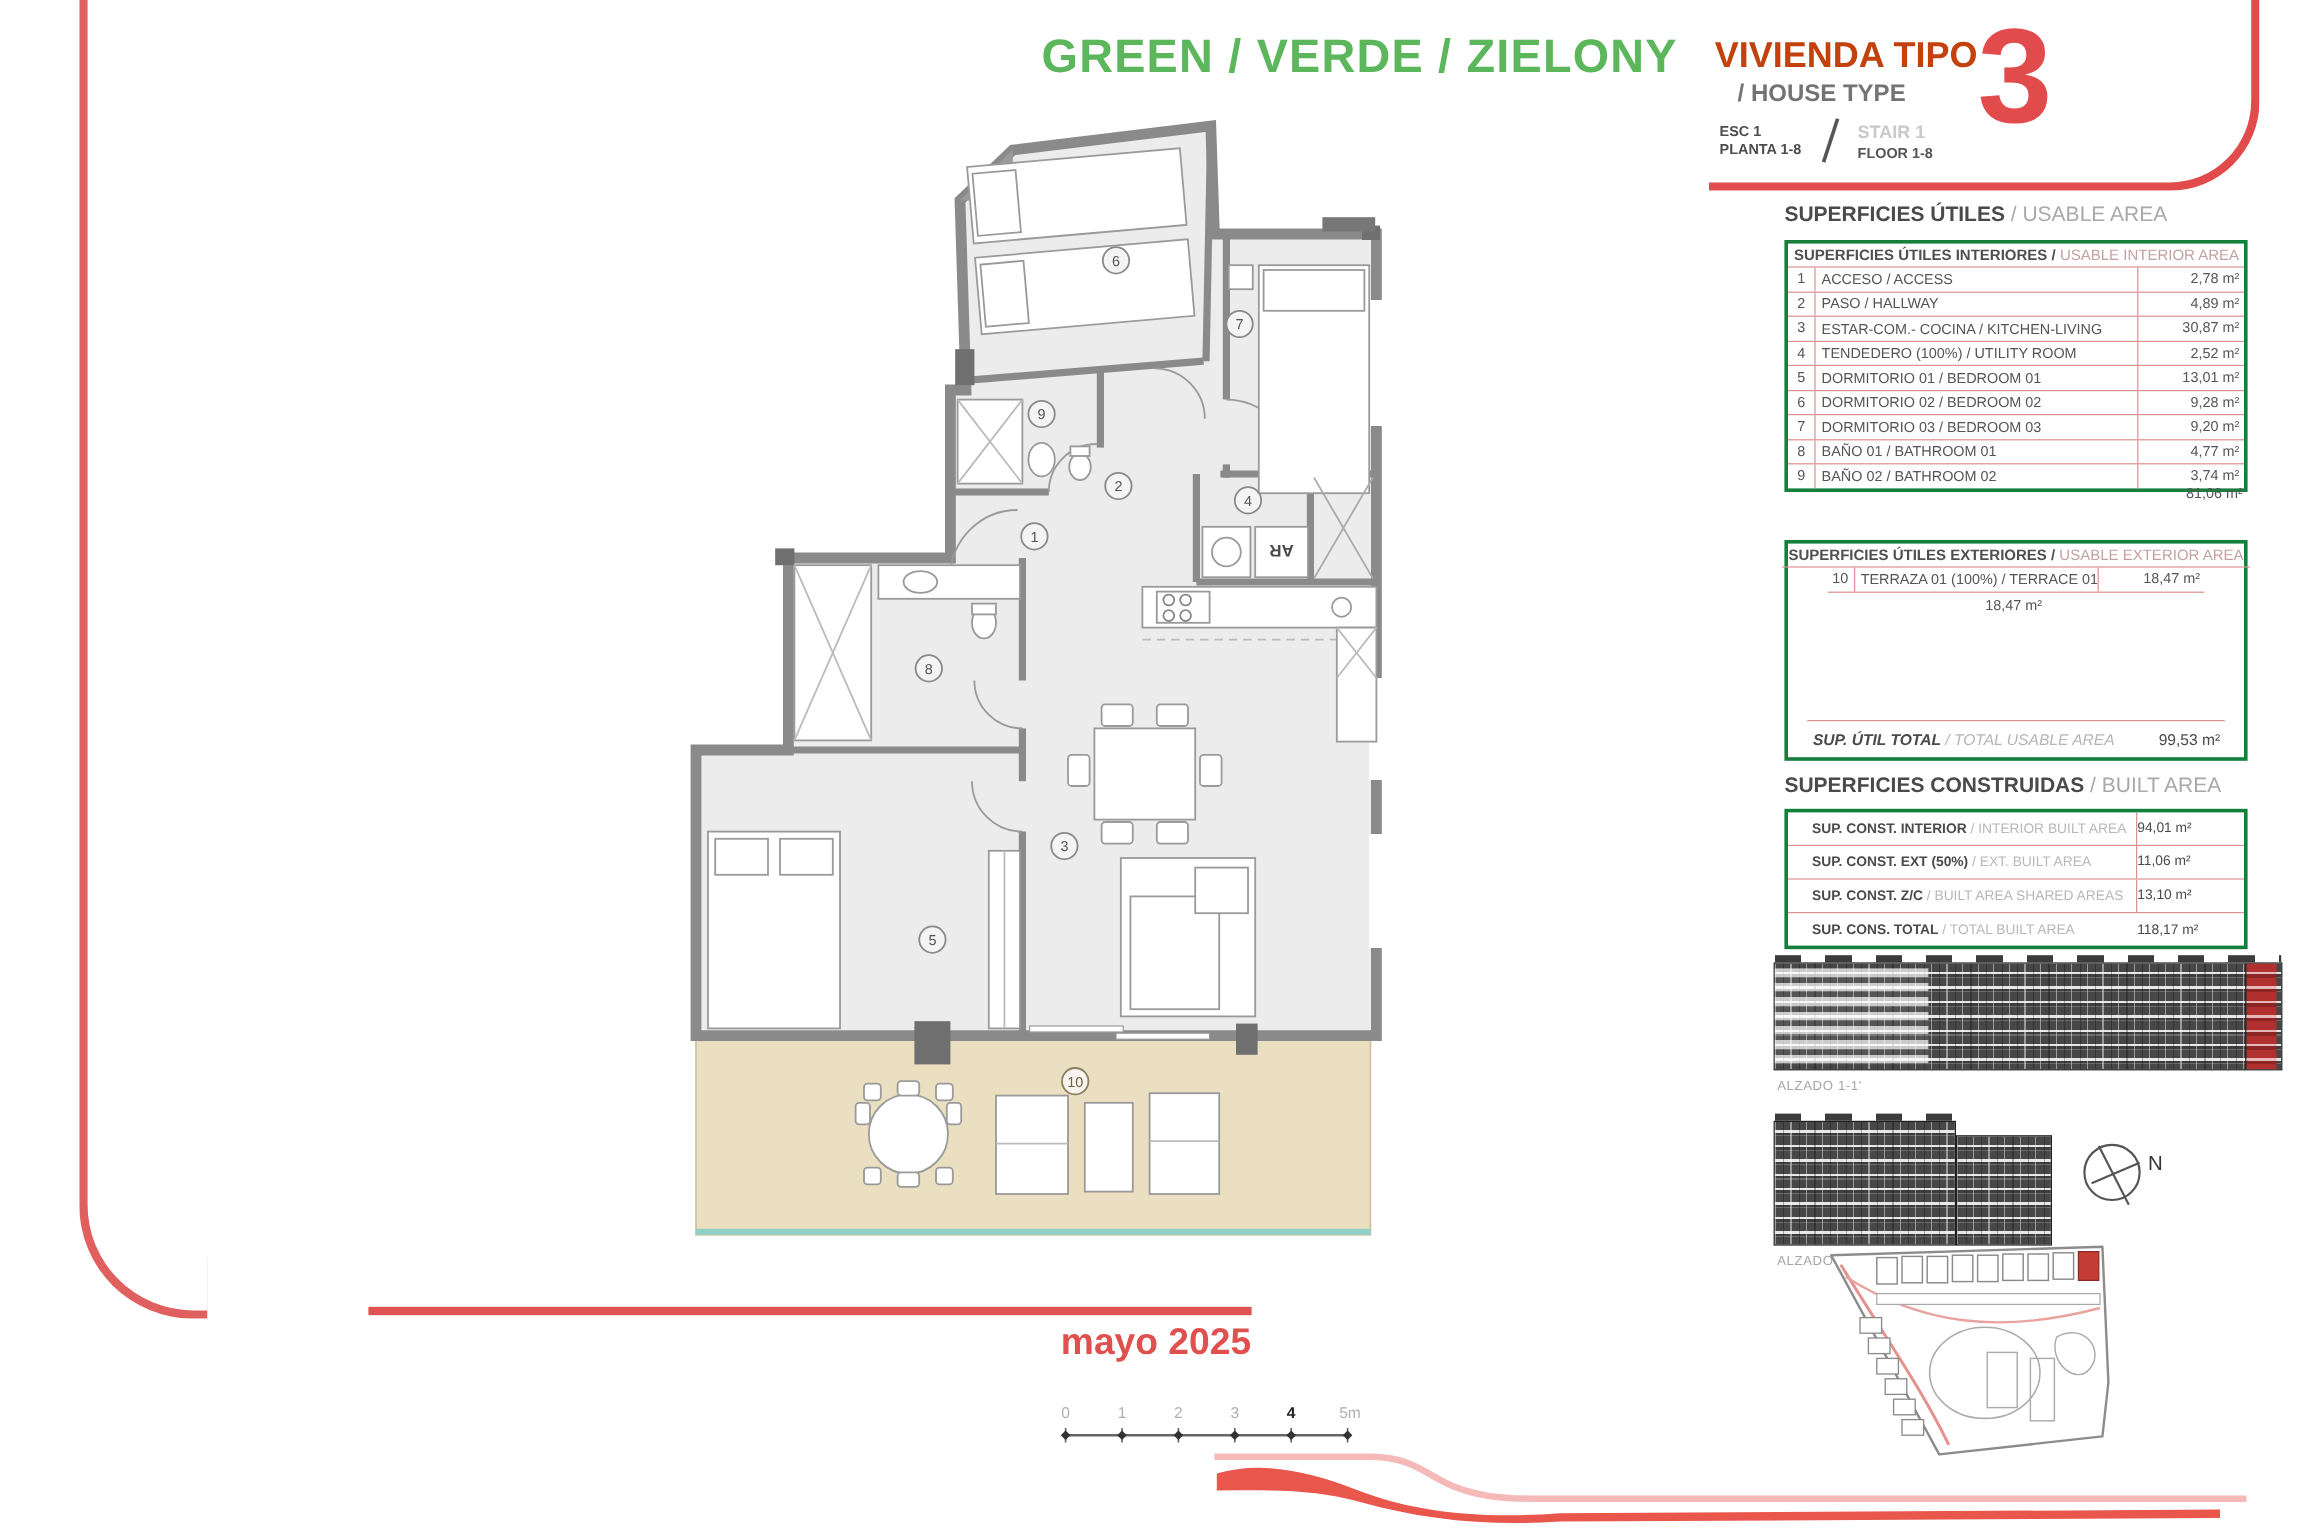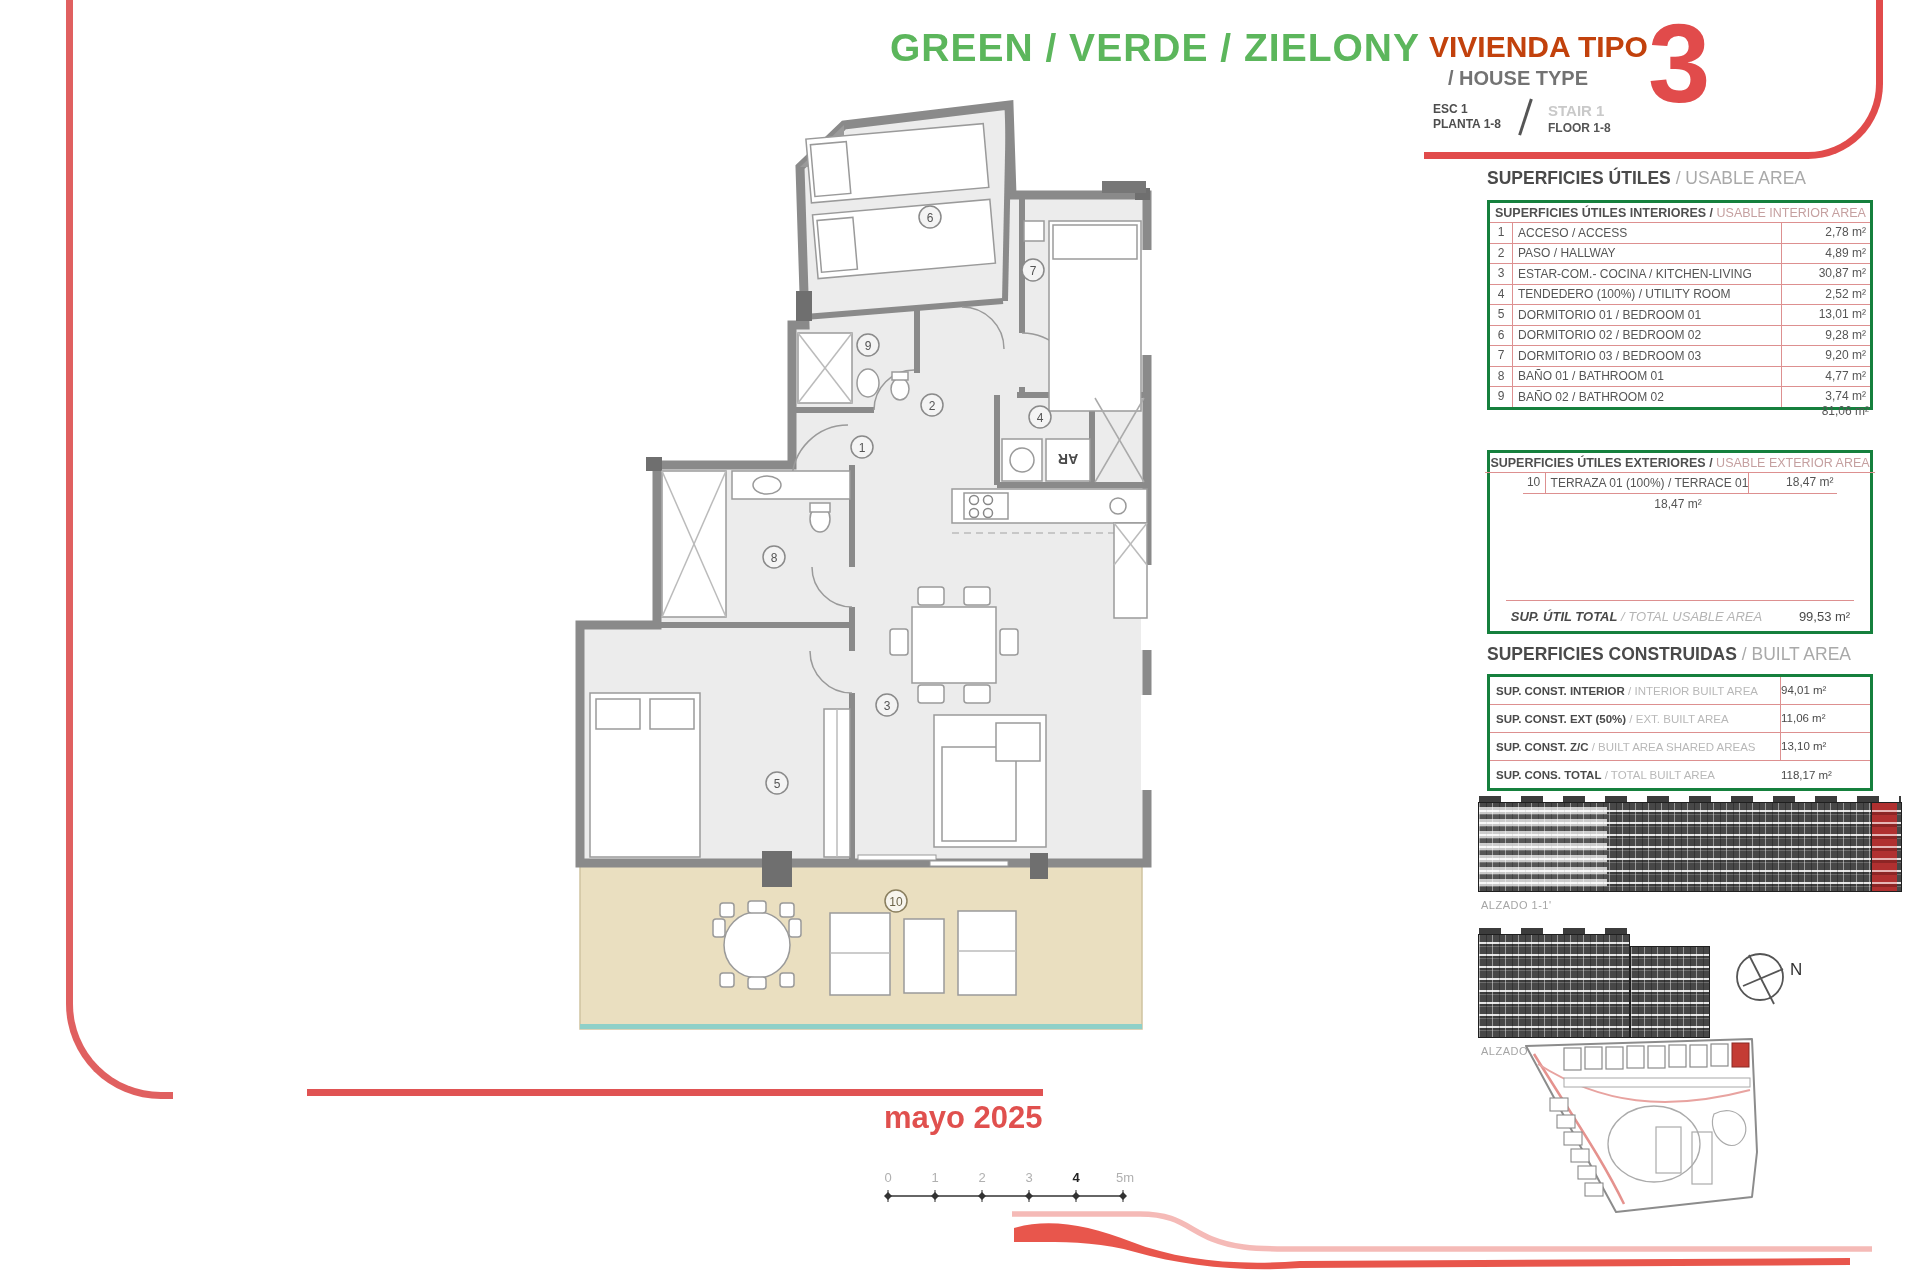--- a/index.html
+++ b/index.html
@@ -9,21 +9,21 @@
   
   .corner-left{position:absolute;left:66px;top:-10px;width:100px;height:1102px;
     border-left:7px solid #e06060;border-bottom:7px solid #e06060;
     border-bottom-left-radius:95px;}
   .hline-mid{position:absolute;left:307px;top:1089px;width:736px;height:7px;background:#e05353;}
   .corner-tr{position:absolute;left:1424px;top:-10px;width:452px;height:162px;
     border-right:7px solid #e14b4b;border-bottom:7px solid #e14b4b;
     border-bottom-right-radius:75px;}
 
   
-  .title-green{position:absolute;left:868px;top:26px;width:552px;text-align:right;
+  .title-green{position:absolute;left:868px;top:26px;width:552px;text-align:left;
     font-size:39px;font-weight:bold;letter-spacing:1px;color:#5cb65c;white-space:nowrap;}
   .title-red{position:absolute;left:1429px;top:30px;font-size:30px;font-weight:bold;color:#c2410c;white-space:nowrap;}
   .title-gray{position:absolute;left:1448px;top:67px;font-size:20px;font-weight:bold;color:#737373;white-space:nowrap;}
   .type-number{position:absolute;left:1648px;top:8px;font-size:112px;font-weight:bold;color:#e14b4b;line-height:1;}
   .esc-block{position:absolute;left:1433px;top:102px;font-size:12px;font-weight:bold;color:#4d4d4d;line-height:1.25;}
   .stair-block{position:absolute;left:1548px;top:102px;font-size:12px;font-weight:bold;line-height:1.25;}
   .stair-block .lt{color:#c9c9c9;font-size:15px;}
   .slash-div{position:absolute;left:1524px;top:98px;width:2.5px;height:38px;background:#555;transform:rotate(18deg);}
 
   
@@ -43,21 +43,21 @@
   .box2{display:flex;flex-direction:column;height:184px;}
   .box2 .spacer{flex:1;}
   .totalrow{display:flex;align-items:center;height:30px;border-top:1px solid #dd9090;font-size:13px;}
   .totalrow .tl{flex:1;padding-left:5px;white-space:nowrap;font-style:italic;}
   .totalrow .tl b{color:#4a4a4a;}
   .totalrow .tl span{color:#b5b5b5;}
   .totalrow .tv{width:88px;text-align:right;padding-right:4px;color:#4a4a4a;}
   .sub-in{height:20px;line-height:20px;text-align:right;font-size:12px;padding-right:4px;color:#555;}
   .builtrow{display:flex;align-items:center;height:27px;border-bottom:1px solid #dd9090;font-size:11.5px;}
   .builtrow:last-child{border-bottom:none;}
-  .builtrow .bl{flex:1;padding-left:6px;white-space:nowrap;overflow:hidden;}
+  .builtrow .bl{flex:1;padding-left:20px;white-space:nowrap;overflow:hidden;}
   .builtrow .bl b{color:#4a4a4a;}
   .builtrow .bl span{color:#b8b8b8;}
   .builtrow .bv{width:84px;text-align:left;padding-right:5px;color:#4a4a4a;}
   .builtrow .bv.div{border-left:1px solid #dd9090;align-self:stretch;line-height:27px;}
 
   
   .elev{position:absolute;border:1.5px solid #1f1f1f;box-sizing:border-box;
     background:
       repeating-linear-gradient(90deg, rgba(255,255,255,0.45) 0 1px, rgba(255,255,255,0) 1px 7px, rgba(0,0,0,0.28) 7px 8px, rgba(255,255,255,0) 8px 13px),
       repeating-linear-gradient(180deg, #474747 0 7px, #e6e6e6 7px 9px, #3d3d3d 9px 11px, #6d6d6d 11px 12px);}

